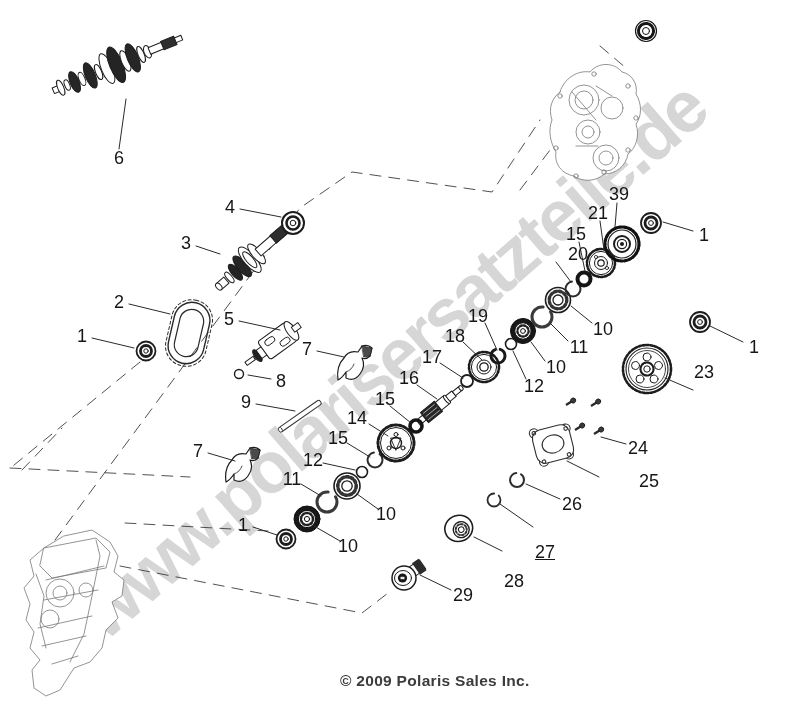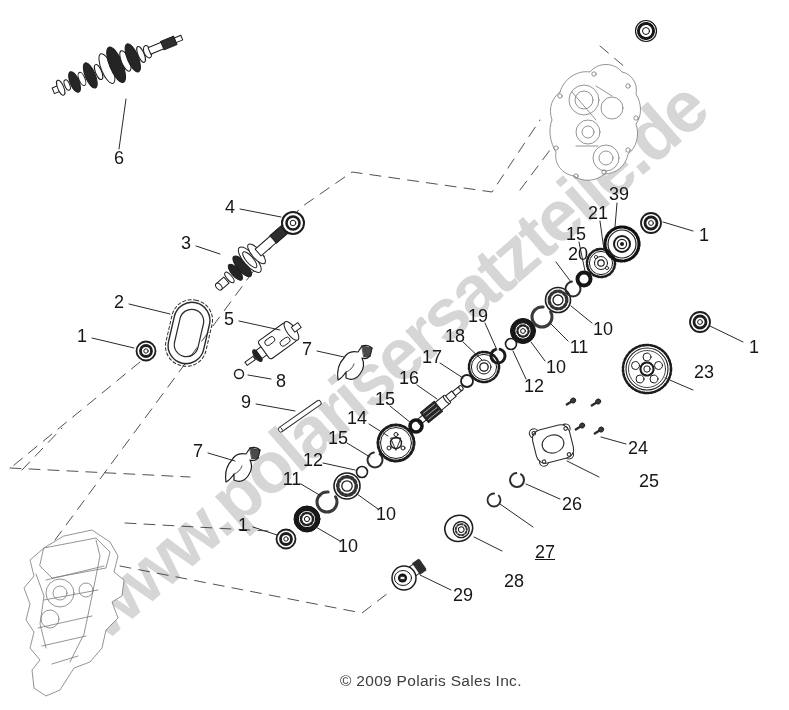--- a/index.html
+++ b/index.html
@@ -14,21 +14,21 @@
     color:#d6d6d6;z-index:0;user-select:none;
   }
   svg.art{position:absolute;left:0;top:0;z-index:1;}
   .callout-layer{position:absolute;left:0;top:0;width:100%;height:100%;z-index:2;}
   .callout{
     position:absolute;transform:translate(-50%,-50%);
     font-size:18px;color:#161616;line-height:1;
   }
   .copyright{
     position:absolute;left:340px;top:672px;z-index:2;
-    font-size:15.5px;color:#3c3c3c;letter-spacing:0.3px;
+    font-size:15.5px;color:#3c3c3c;letter-spacing:0.3px;font-weight:bold;
   }
 </style>
 </head>
 <body>
 
 <div class="stage">
 
   <div class="watermark" style="color: rgb(214, 214, 214);">www.polarisersatzteile.de</div>
 
   <svg class="art" width="789" height="710" viewBox="0 0 789 710" stroke-linecap="round" stroke-linejoin="round">

